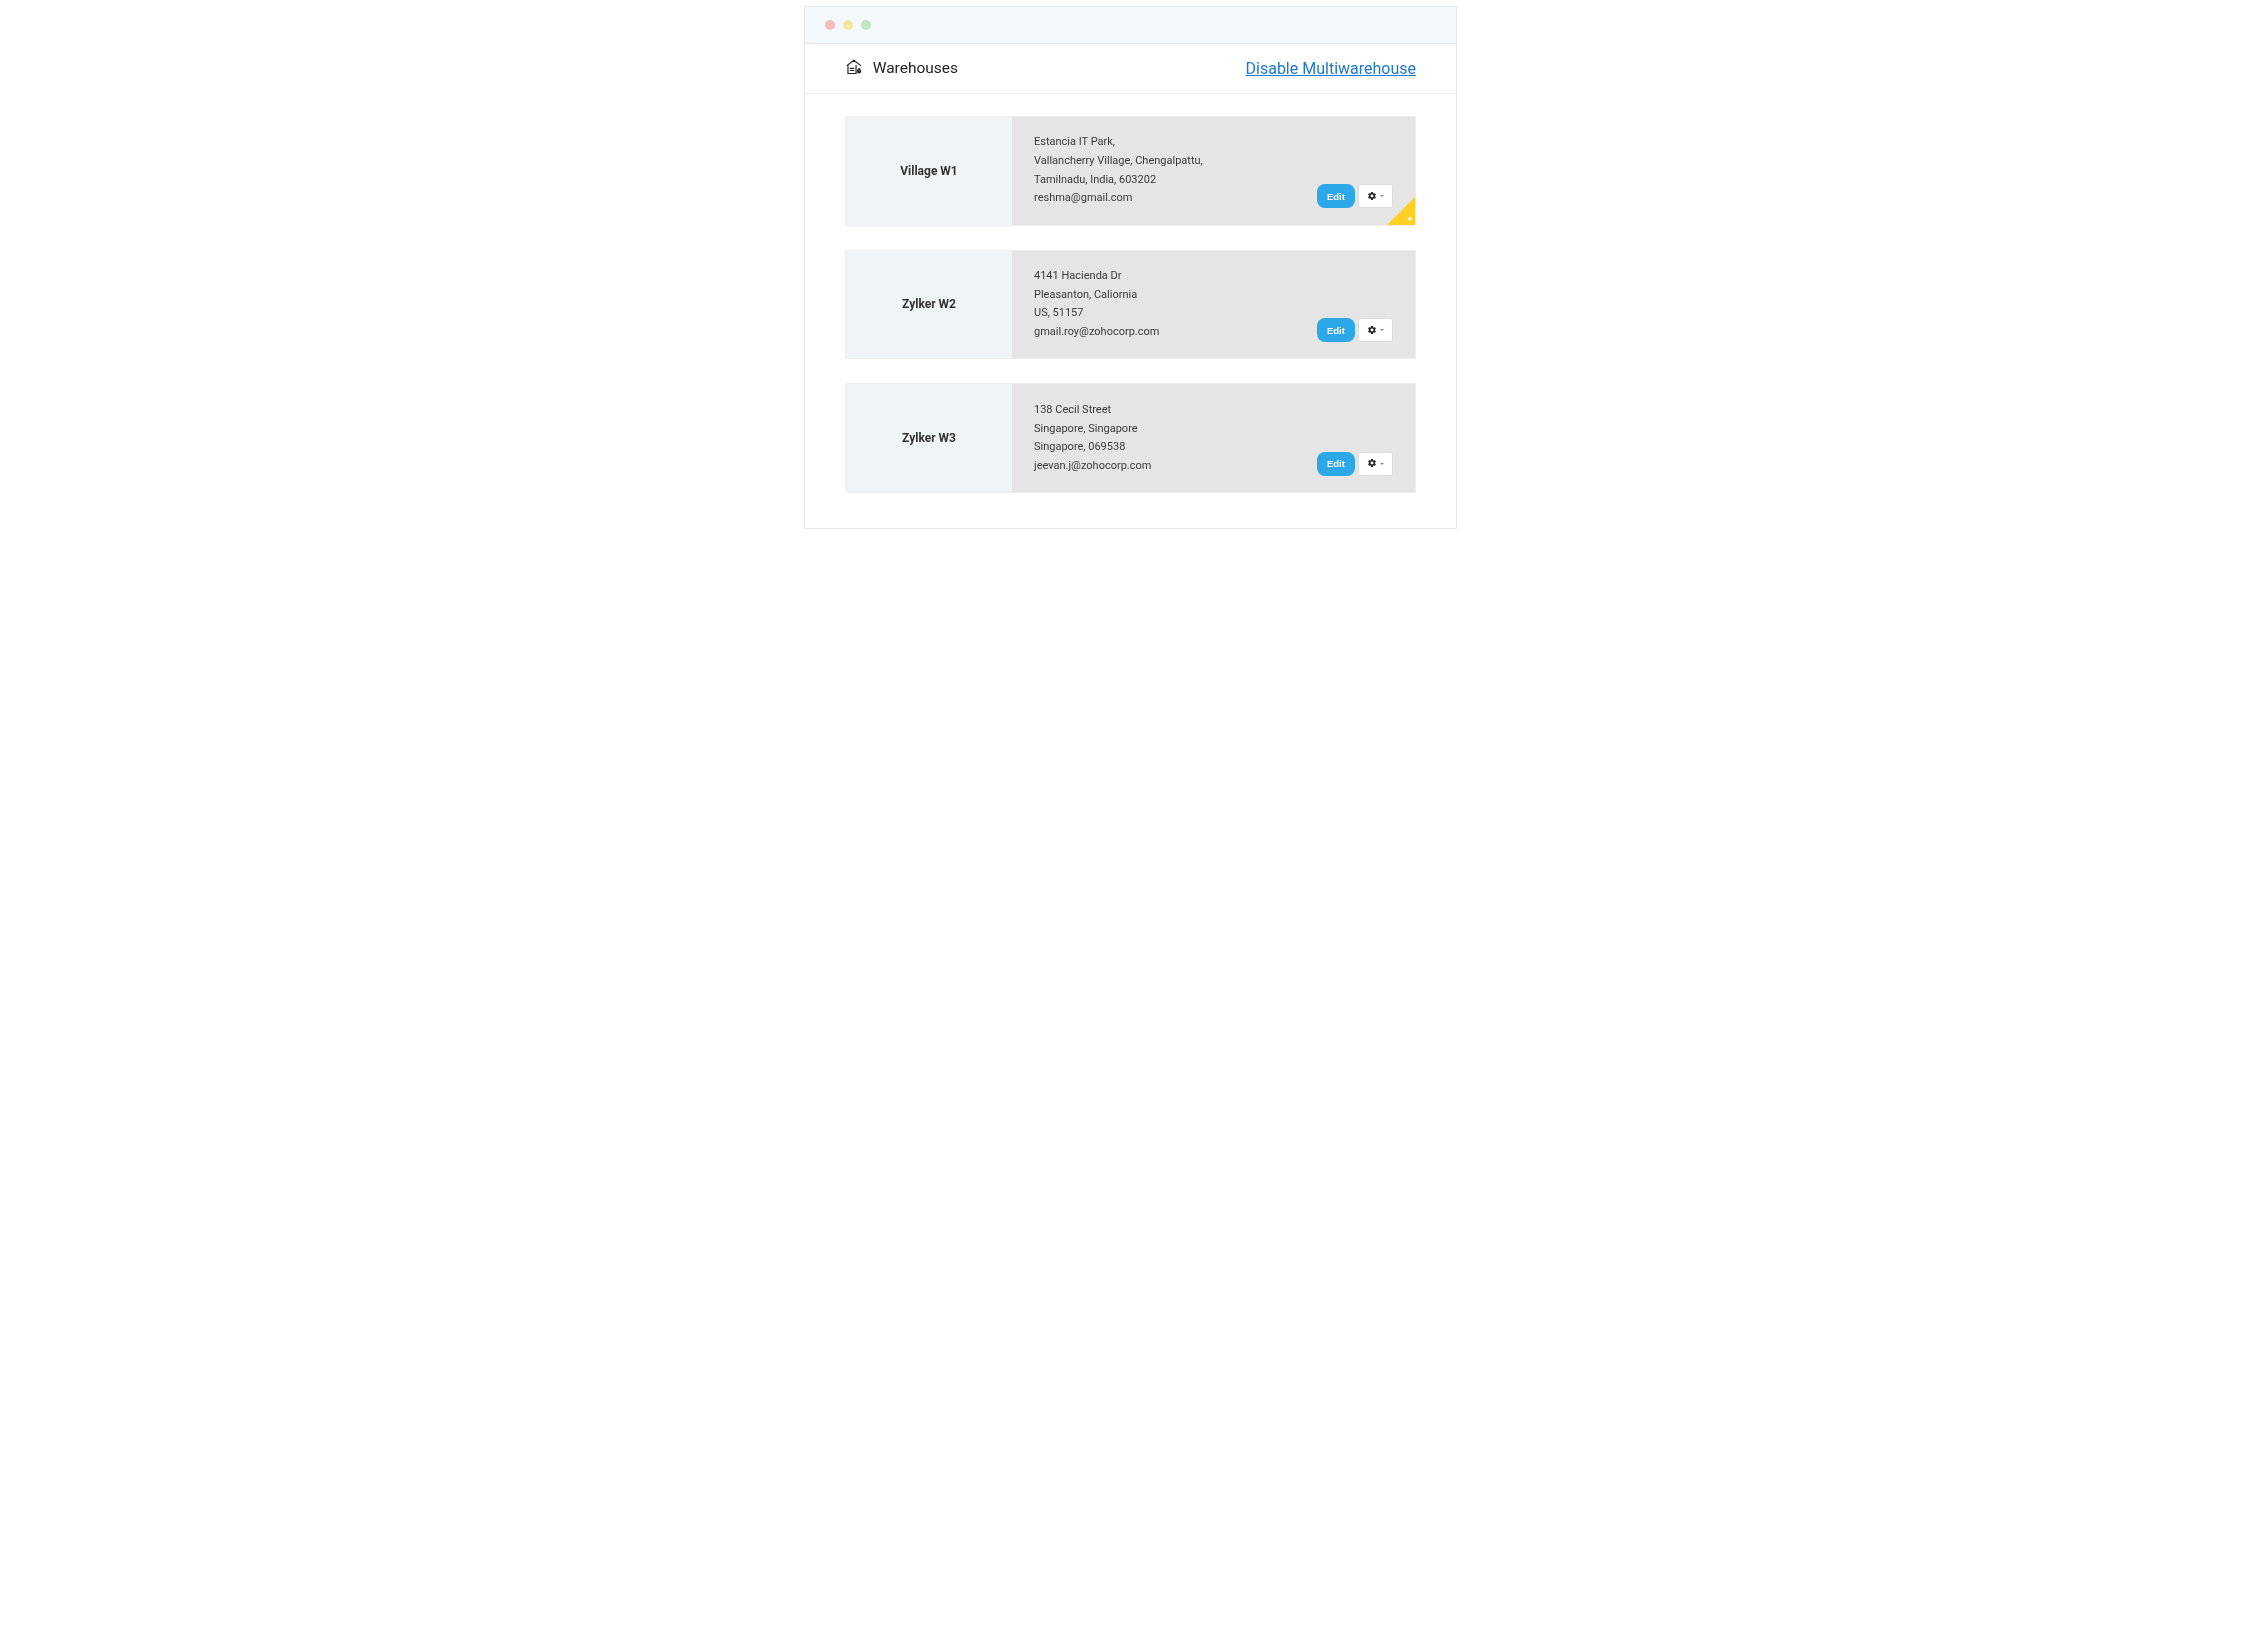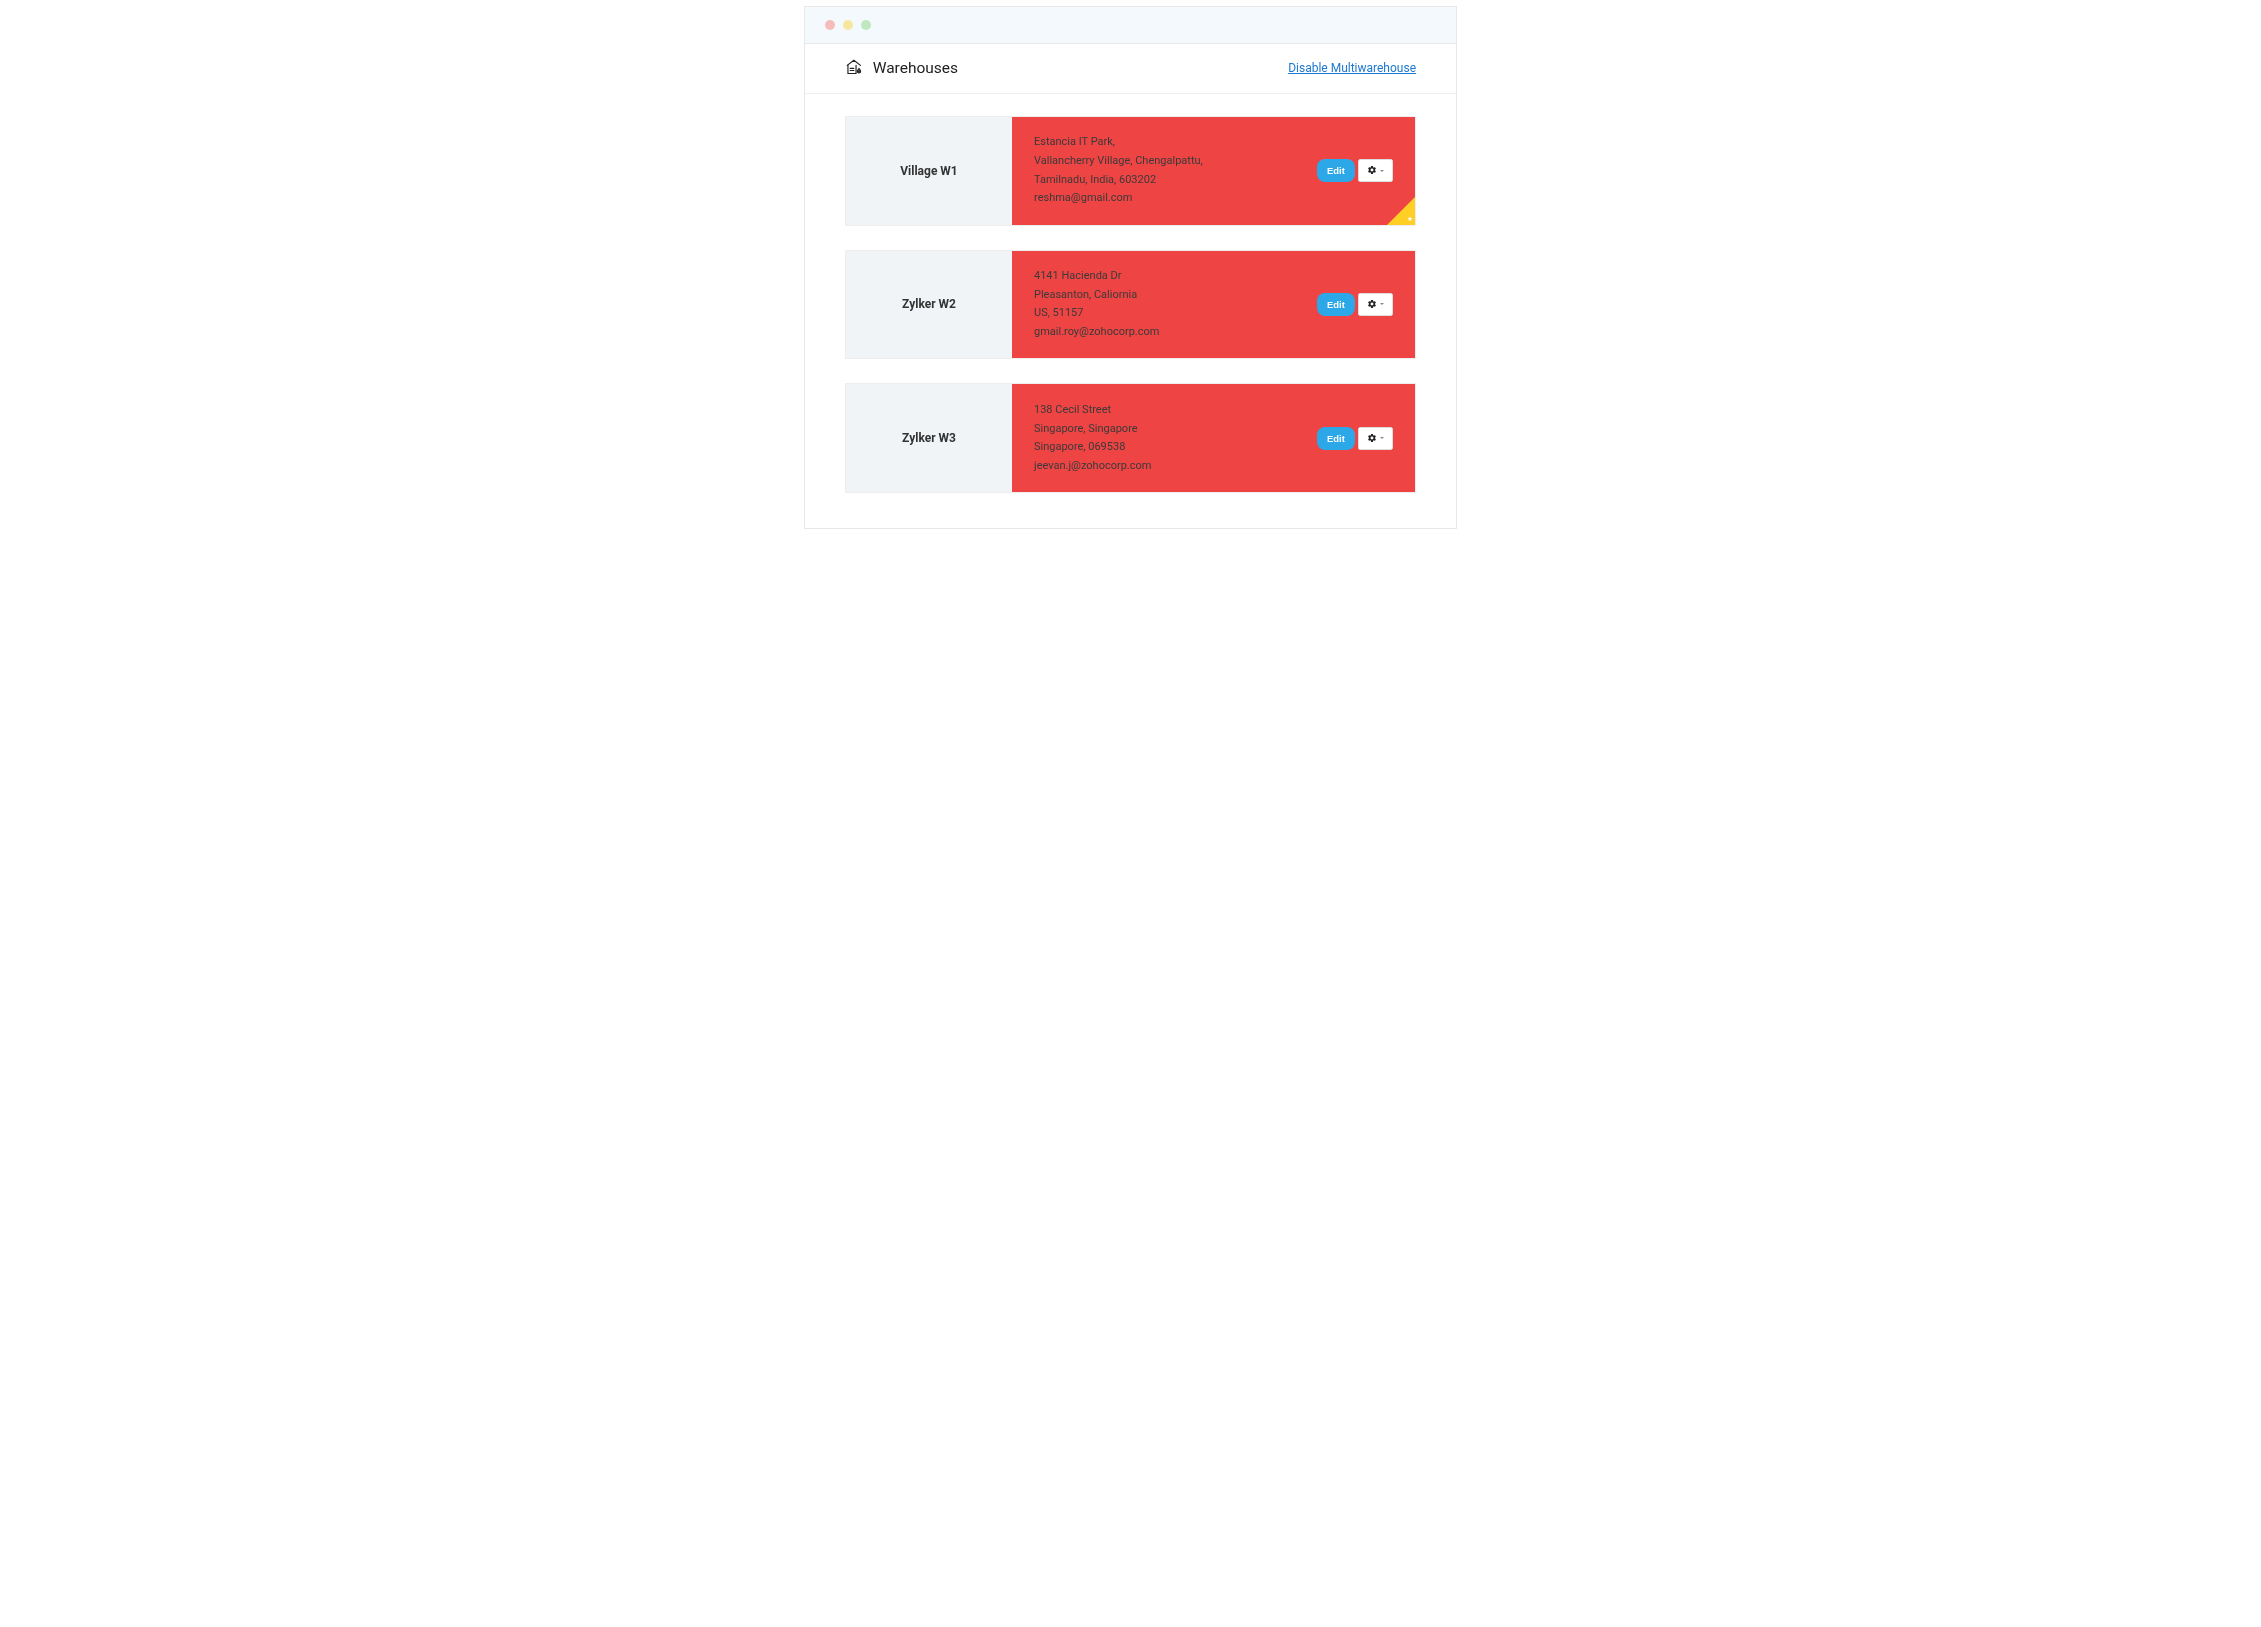--- a/index.html
+++ b/index.html
@@ -49,21 +49,21 @@
     .warehouse-icon svg{
       width: 17.7px;
       height: 17.7px;
     }
     .page-title {
       font-size: 15.5px;
       font-weight: 400;
       color: #222222;
     }
     .disable-link {
-      font-size: 12px;
+      font-size: 16px;
       color: #1c78d0;
       text-decoration: underline;
       cursor: pointer;
     }
     .content {
       padding: 22px 40px 11px 40px;
     }
     .warehouse-card {
       display: flex;
       border: 0.6px solid #eeeeee;
@@ -82,22 +82,22 @@
     .warehouse-name {
       font-size: 12px;
       font-weight: 700;
       color: #333333;
     }
     .card-right {
       flex: 1;
       padding: 16.6px 22px;
       display: flex;
       justify-content: space-between;
-      align-items: center;
-      background: #ef4444;
+      align-items: flex-end;
+      background: #e5e5e5;
     }
     .address-block {
       font-size: 11px;
       line-height: 1.7;
       color: #3a3a3a;
     }
     .actions {
       display: flex;
       align-items: stretch;
     }

